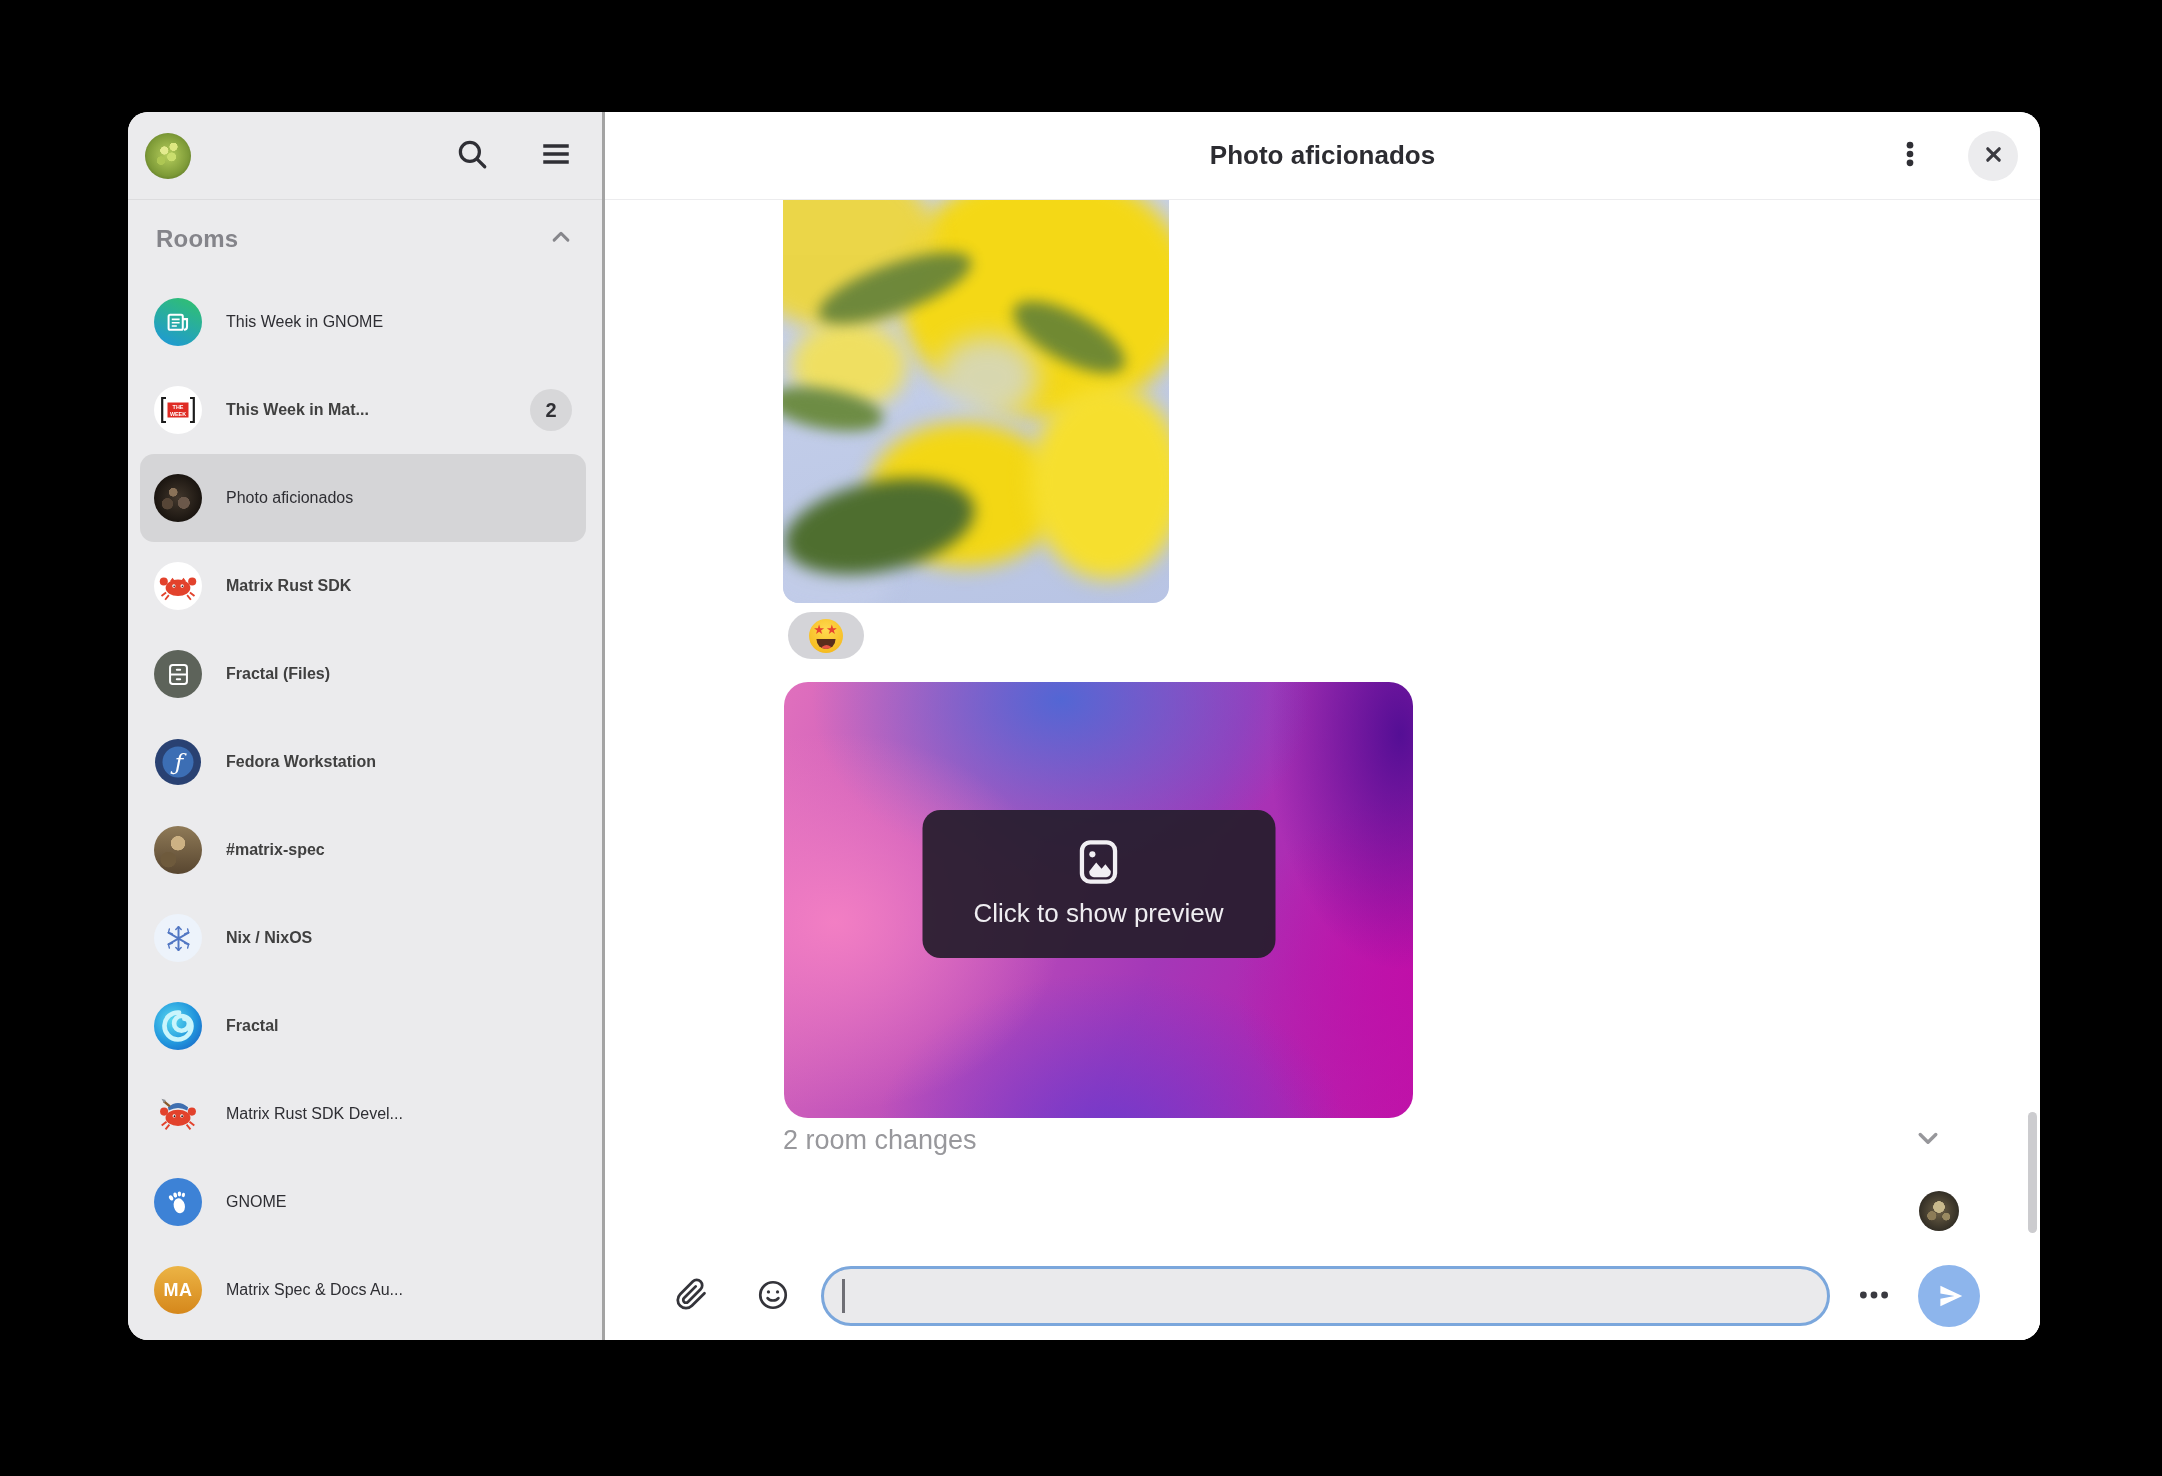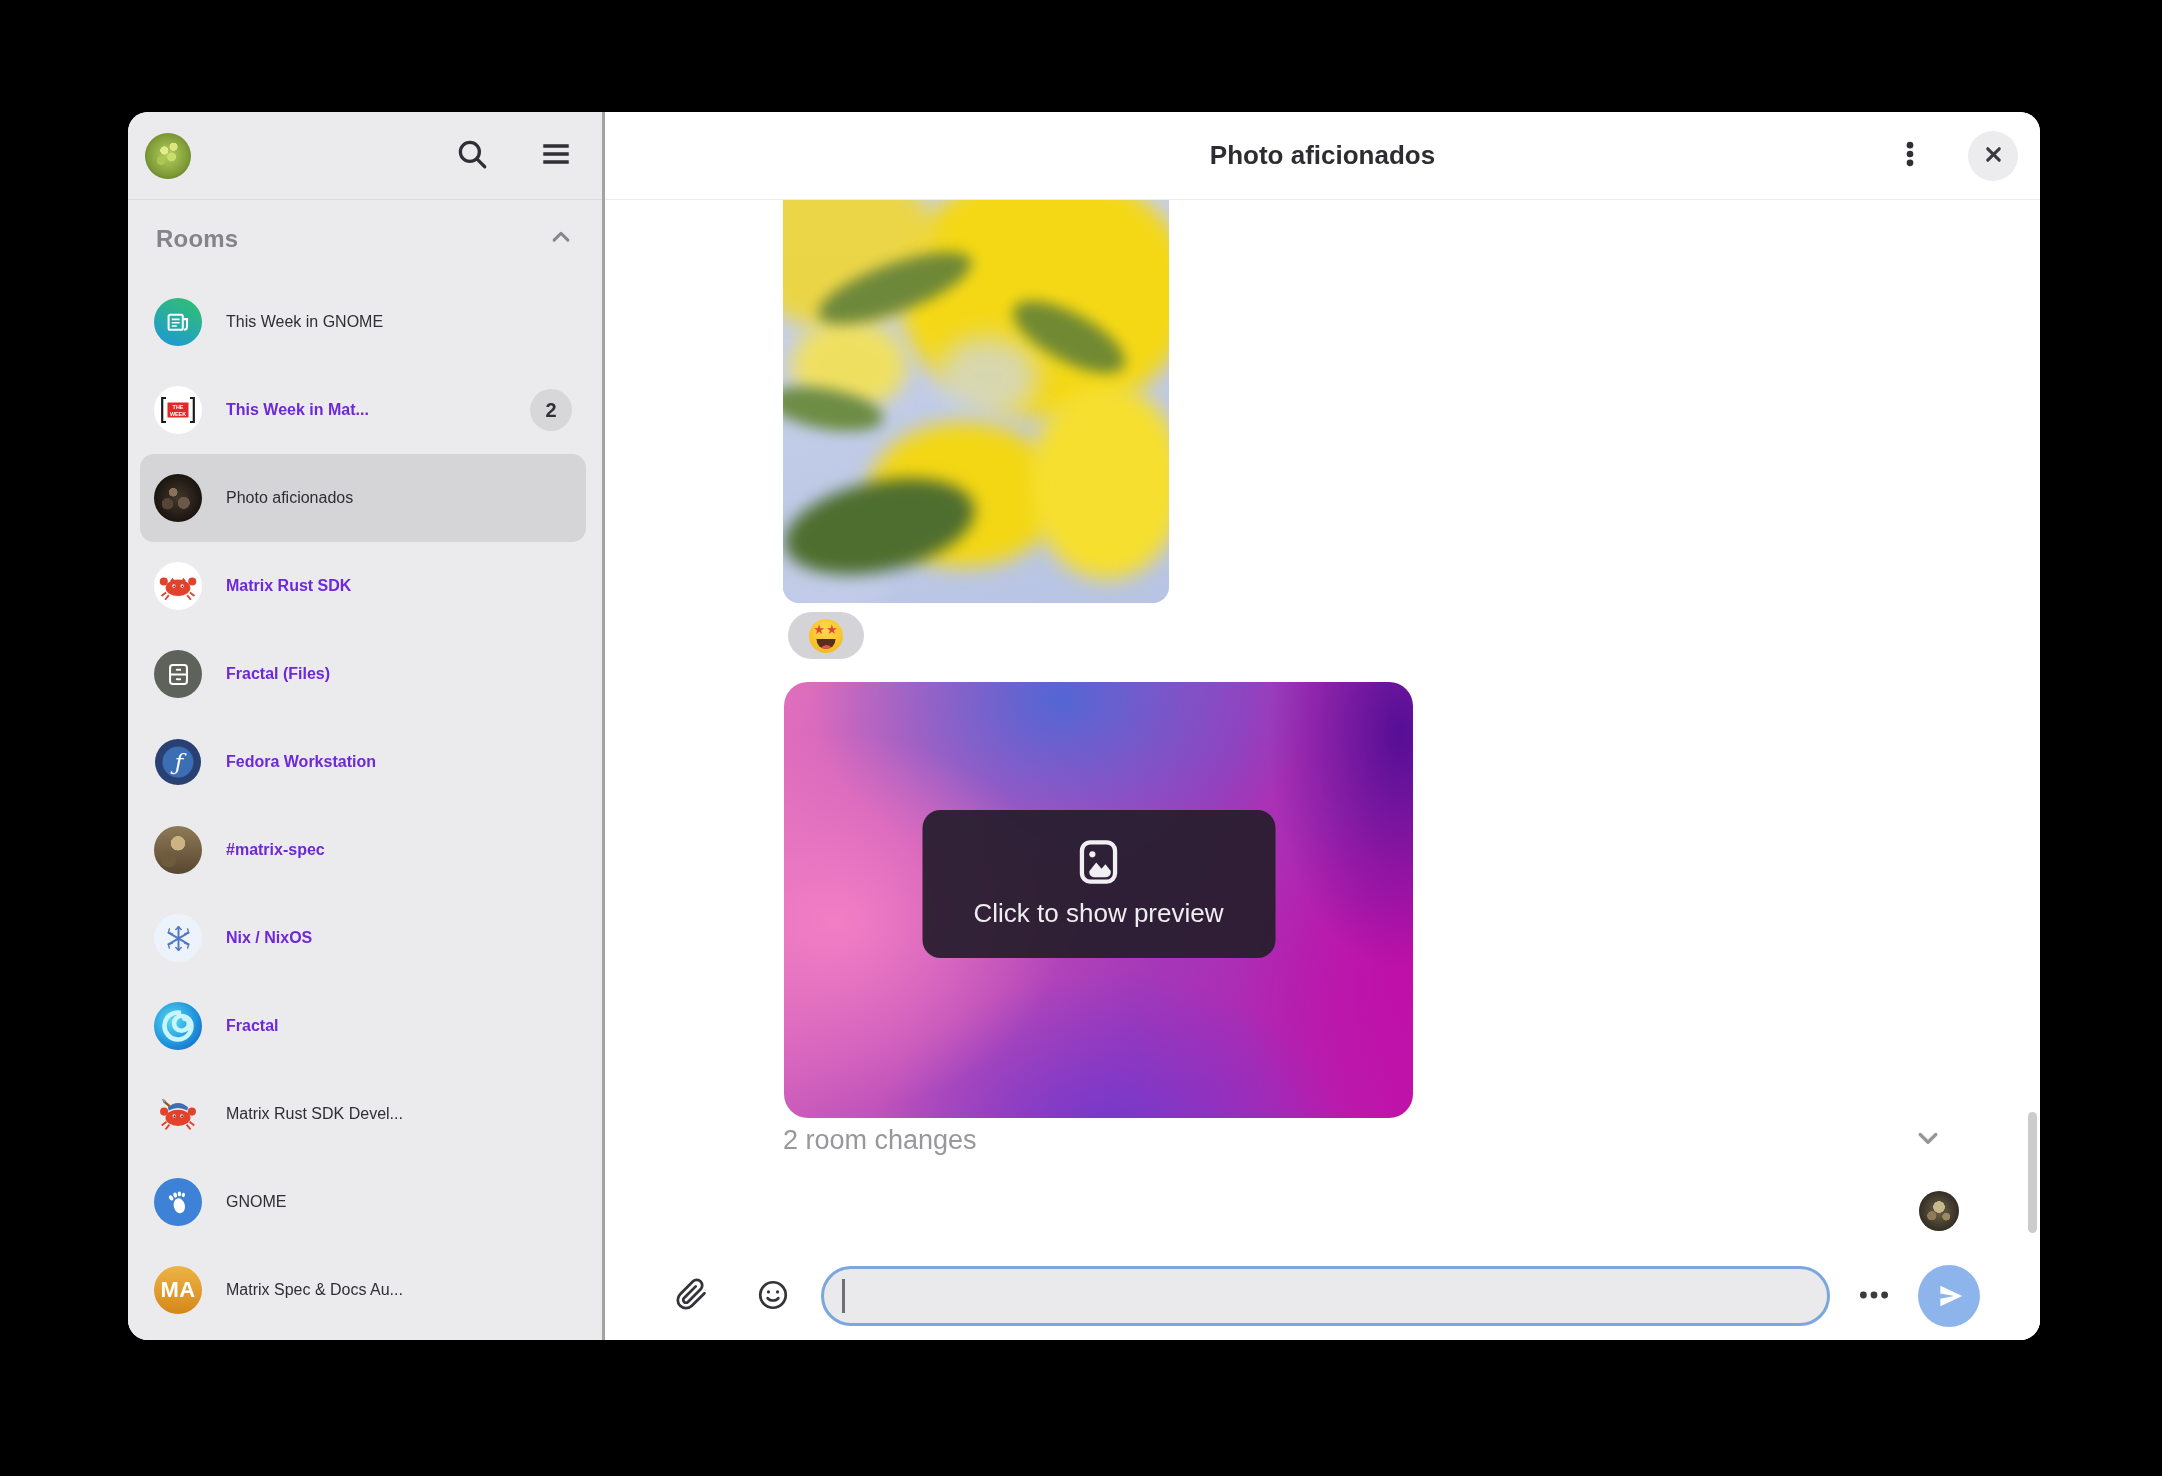--- a/index.html
+++ b/index.html
@@ -27,21 +27,21 @@
   .sh-spacer{flex:1;}
   .icon-btn{width:44px;height:44px;border:none;background:transparent;display:flex;align-items:center;justify-content:center;border-radius:10px;cursor:pointer;padding:0;}
   .sh-gap{width:40px;flex:none;}
   .rooms-header{height:78px;flex:none;display:flex;align-items:center;padding:0 26px 0 28px;}
   .rooms-label{flex:1;font-size:24px;font-weight:bold;color:#84848a;letter-spacing:.2px;}
   .room-list{flex:1;overflow:hidden;}
   .room-row{height:88px;margin:0 16px 0 12px;border-radius:14px;display:flex;align-items:center;padding:0 8px 0 14px;gap:24px;cursor:pointer;}
   .room-row.selected{background:#d5d5d7;}
   .av{width:48px;height:48px;border-radius:50%;display:flex;align-items:center;justify-content:center;flex:none;overflow:hidden;}
   .room-name{font-size:16px;color:#2e2e33;flex:1;white-space:nowrap;overflow:hidden;}
-  .room-name.unread{font-weight:bold;color:#6d28d9;}
+  .room-name.unread{font-weight:bold;color:#404040;}
   .room-badge{flex:none;min-width:42px;height:42px;border-radius:21px;background:#d7d7d9;color:#2f2f34;
     font-size:20px;font-weight:bold;display:flex;align-items:center;justify-content:center;margin-right:6px;}
   
   .av-twig{background:linear-gradient(205deg,#31c06f 5%,#1e98d7 95%);}
   .av-twim{background:#fff;}
   .av-photo{background:
       radial-gradient(circle at 40% 38%, #8a7258 0 10%, transparent 11%),
       radial-gradient(circle at 62% 60%, #6b584a 0 14%, transparent 15%),
       radial-gradient(circle at 28% 62%, #564536 0 12%, transparent 13%),
       radial-gradient(circle at 50% 50%, #42372c, #16110d 78%);}
@@ -50,21 +50,21 @@
   .av-fedora{background:transparent;}
   .av-spec{background:
       radial-gradient(circle at 50% 36%, #cdb284 0 18%, transparent 19%),
       radial-gradient(circle at 30% 70%, #6e5a3c 0 16%, transparent 17%),
       linear-gradient(180deg,#8f7a57,#584630);}
   .av-fractal{background:radial-gradient(circle at 38% 38%, #59d9ef, #2196dd 55%, #1865c6 88%);}
   .av-nix{background:#edf3fb;}
   .av-rustdev{background:transparent;}
   .av-gnome{background:#3d82d6;}
   .av-ma{background:linear-gradient(180deg,#ecb445,#d5871b);}
-  .ma-txt{color:#fff;font-weight:bold;font-size:22px;letter-spacing:.5px;}
+  .ma-txt{color:#fff;font-weight:bold;font-size:18px;letter-spacing:.5px;}
   
   .main{flex:1;display:flex;flex-direction:column;background:#fff;min-width:0;}
   .main-header{height:87px;flex:none;position:relative;display:flex;align-items:center;justify-content:flex-end;padding:0 22px;border-bottom:1px solid #ececee;}
   .main-title{position:absolute;left:0;right:0;text-align:center;font-size:26px;font-weight:bold;color:#2c2c31;pointer-events:none;}
   .close-btn{width:50px;height:50px;border-radius:50%;background:#ececee;border:none;display:flex;align-items:center;justify-content:center;cursor:pointer;padding:0;margin-left:36px;}
   .content{flex:1;position:relative;overflow:hidden;background:#fff;}
   
   .msg-image{position:absolute;left:178px;top:0;width:386px;height:403px;border-radius:0 0 16px 16px;overflow:hidden;cursor:pointer;
     background:linear-gradient(165deg,#c9d3ec,#b8c4e4);}
   .blob{position:absolute;border-radius:50%;filter:blur(10px);}

